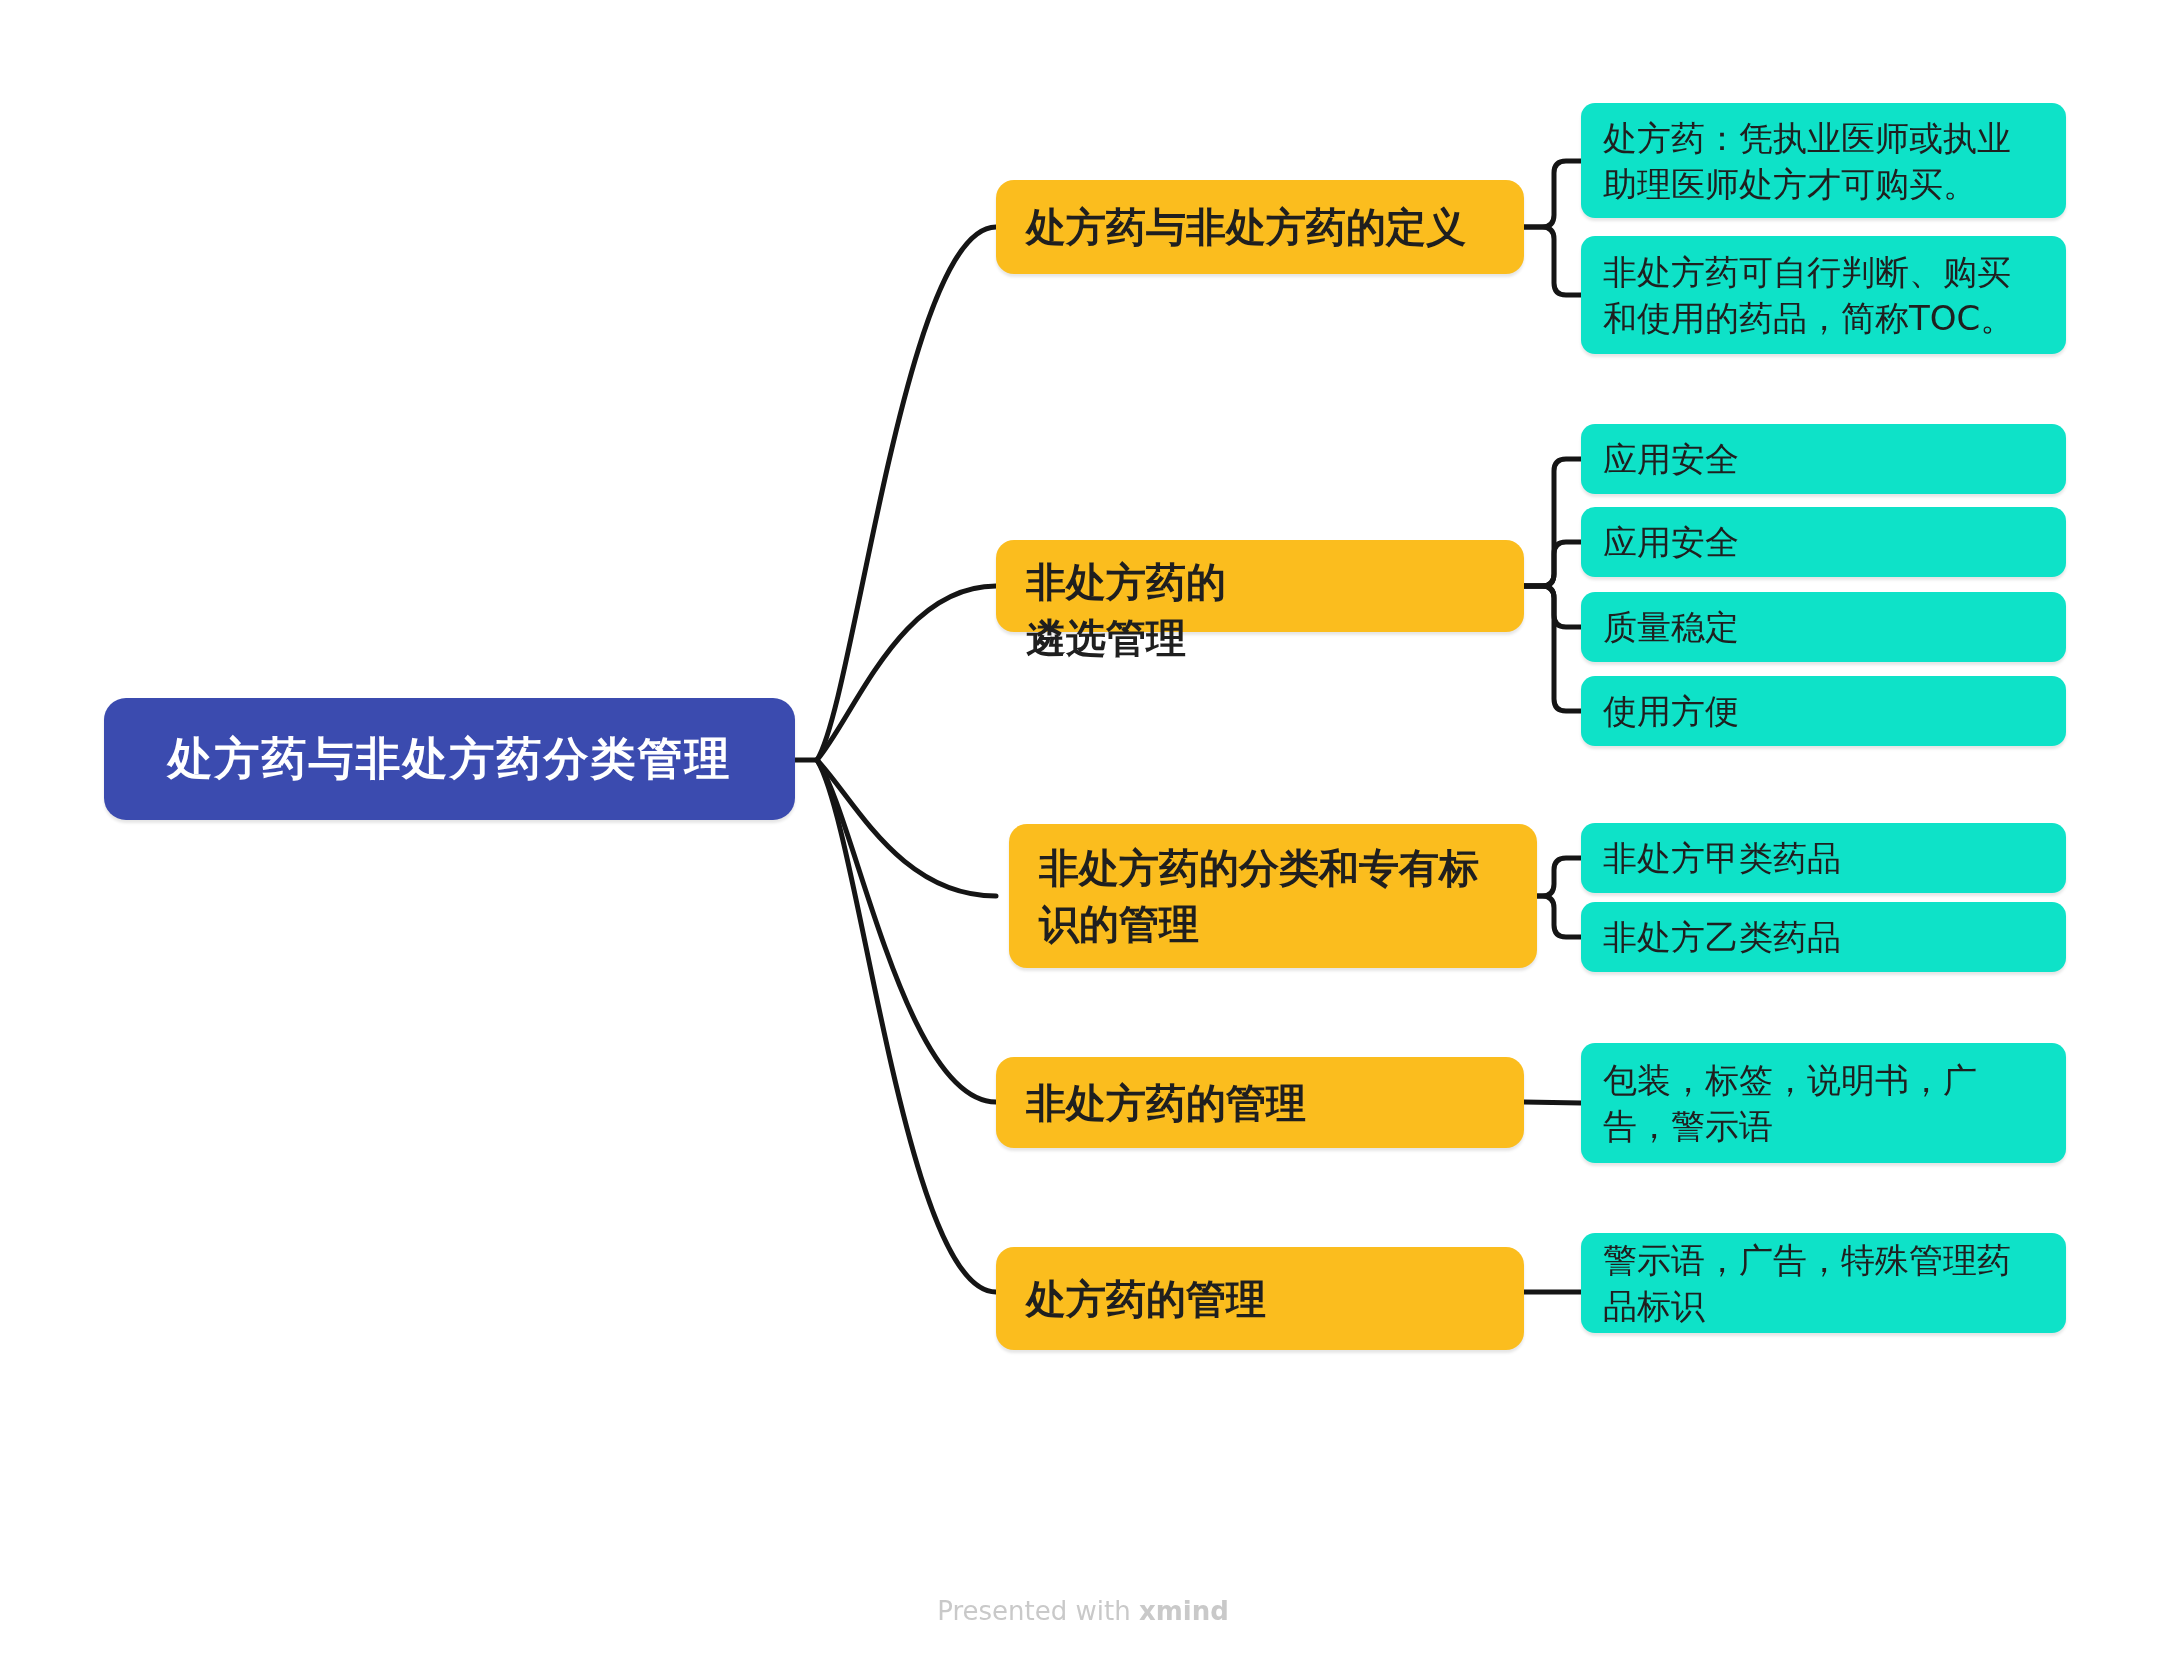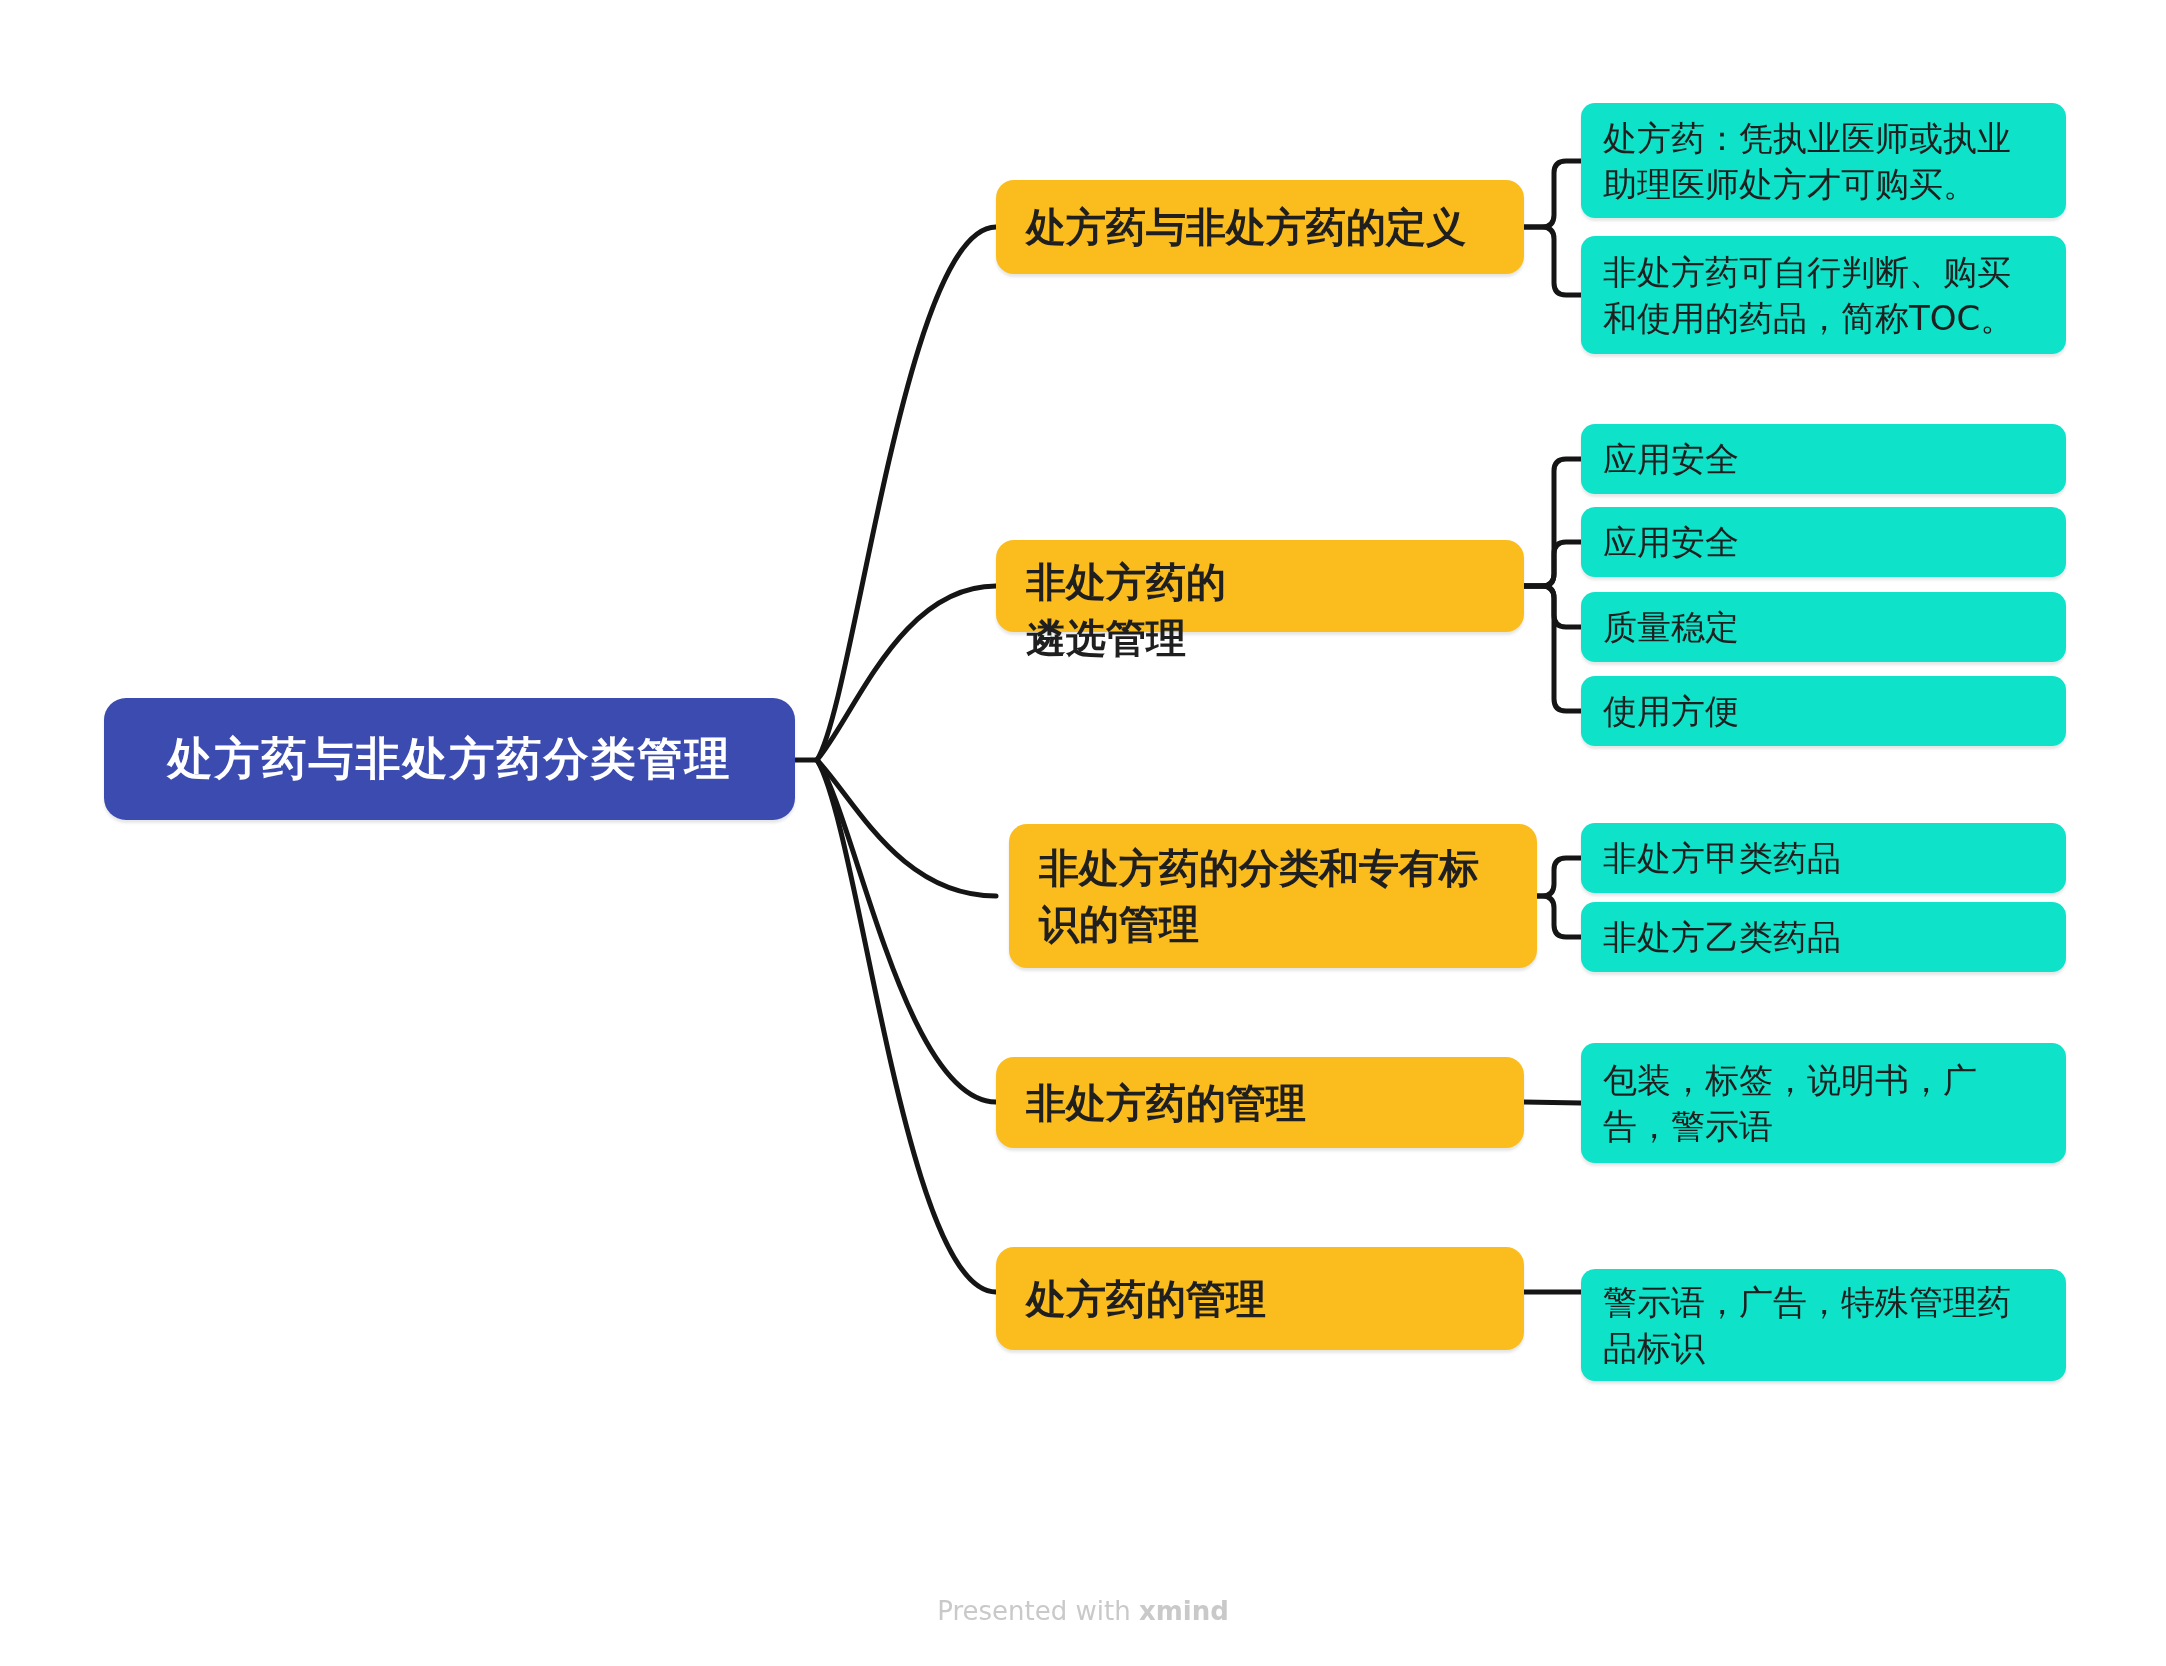--- a/index.html
+++ b/index.html
@@ -68,21 +68,21 @@
 
   .c11 { left: 1581px; top: 103px;  width: 485px; height: 115px; }
   .c12 { left: 1581px; top: 236px;  width: 485px; height: 118px; }
   .c21 { left: 1581px; top: 424px;  width: 485px; height: 70px; }
   .c22 { left: 1581px; top: 507px;  width: 485px; height: 70px; }
   .c23 { left: 1581px; top: 592px;  width: 485px; height: 70px; }
   .c24 { left: 1581px; top: 676px;  width: 485px; height: 70px; }
   .c31 { left: 1581px; top: 823px;  width: 485px; height: 70px; }
   .c32 { left: 1581px; top: 902px;  width: 485px; height: 70px; }
   .c41 { left: 1581px; top: 1043px; width: 485px; height: 120px; }
-  .c51 { left: 1581px; top: 1233px; width: 485px; height: 112px; margin-top: 36px; }
+  .c51 { left: 1581px; top: 1233px; width: 485px; height: 100px; }
 
   .footer {
     position: absolute;
     left: 0; right: 0; top: 1596px;
     z-index: 1;
     text-align: center;
     font-size: 26px;
     color: var(--footer-text);
   }
   .footer .brand { font-weight: bold; }

